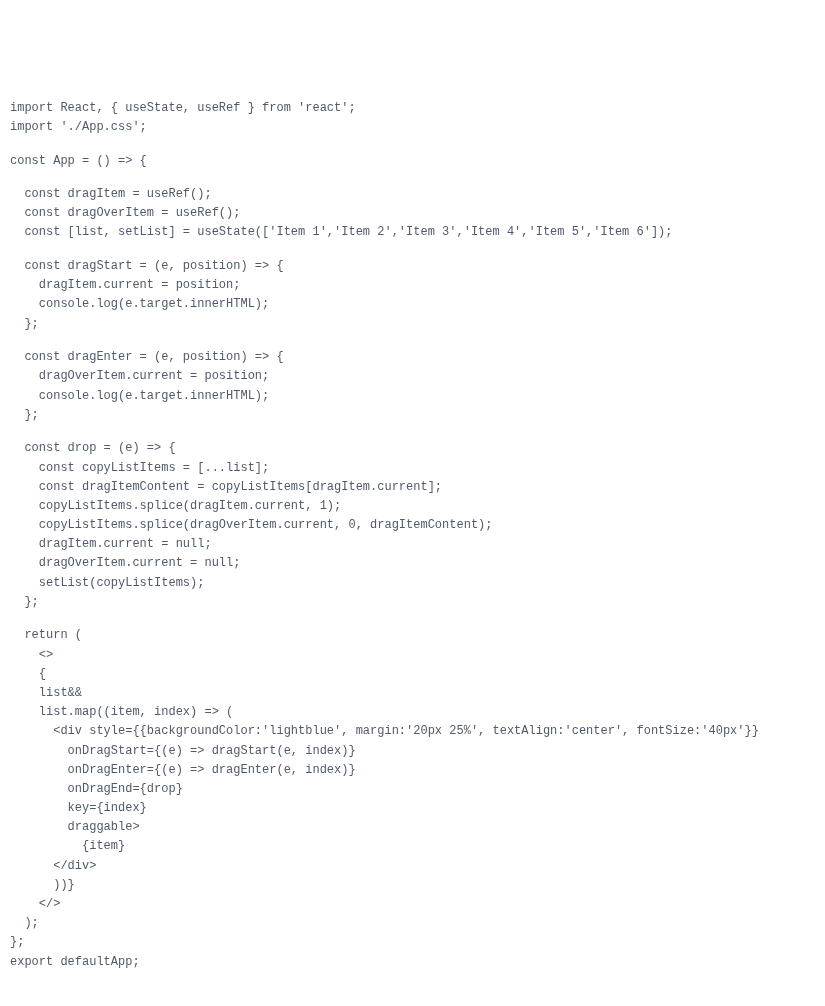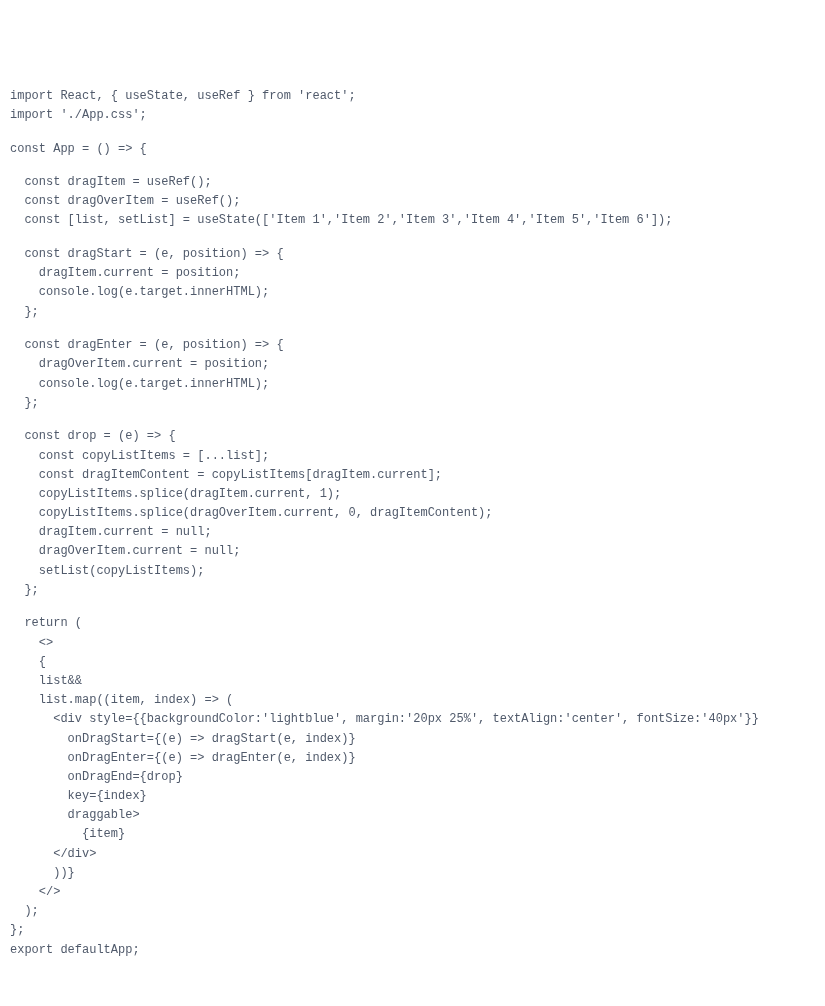--- a/index.html
+++ b/index.html
@@ -7,20 +7,21 @@
       padding: 10px;
       font-family: Consolas, 'Courier New', monospace;
       font-size: 12px;
       line-height: 1.6;
       color: #505a6b;
       background: #ffffff;
       white-space: pre;
     }
     .code-container {
       font-family: Consolas, 'Courier New', monospace;
+      margin-top: 12px;
     }
     .line {
       display: block;
       min-height: 1.2em;
     }
   </style>
 </head>
 <body>
 
 

